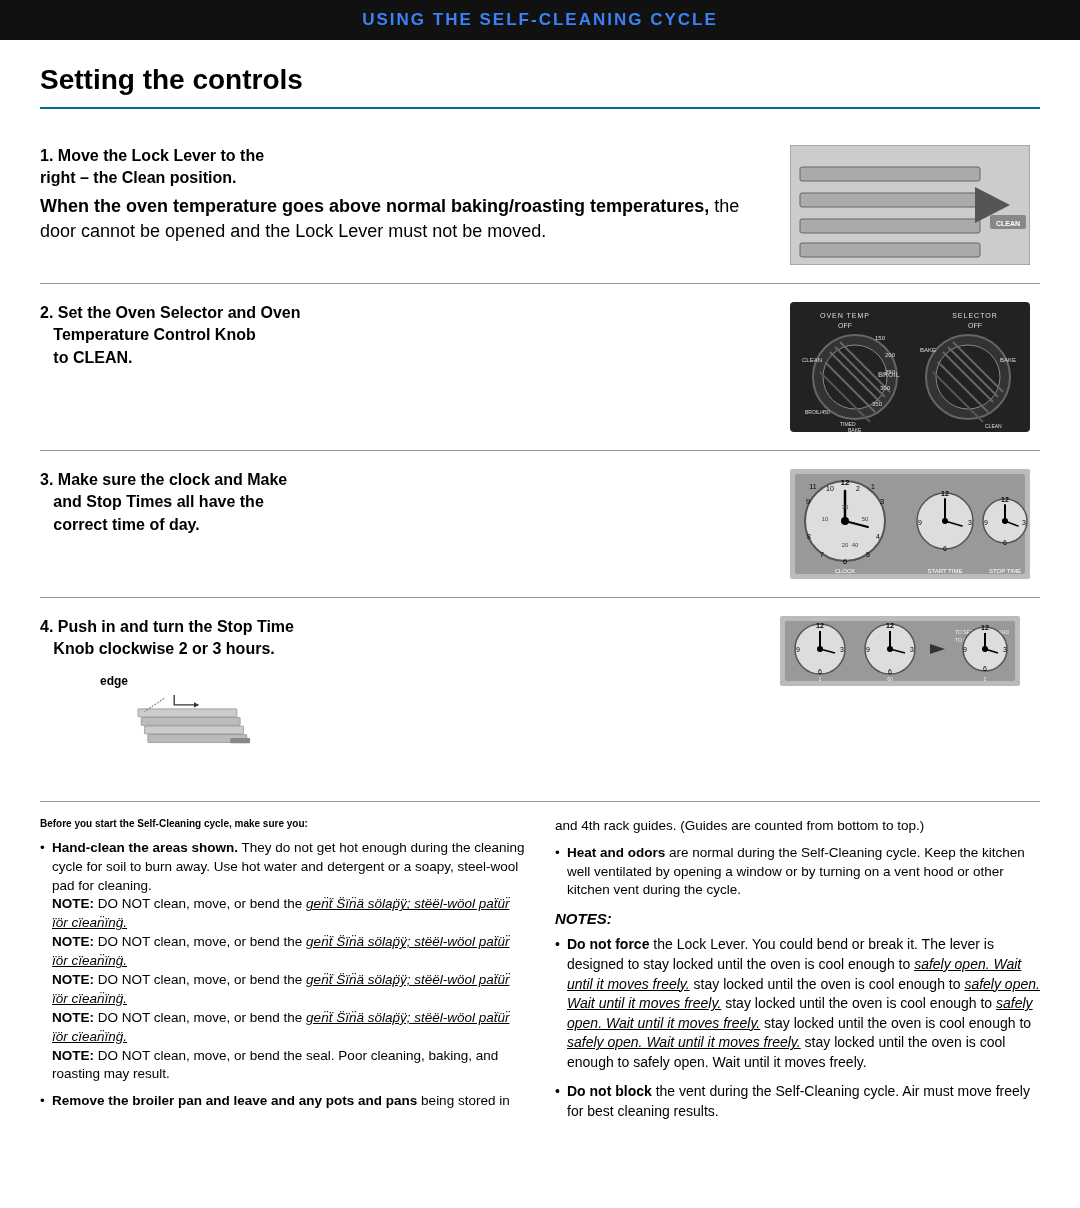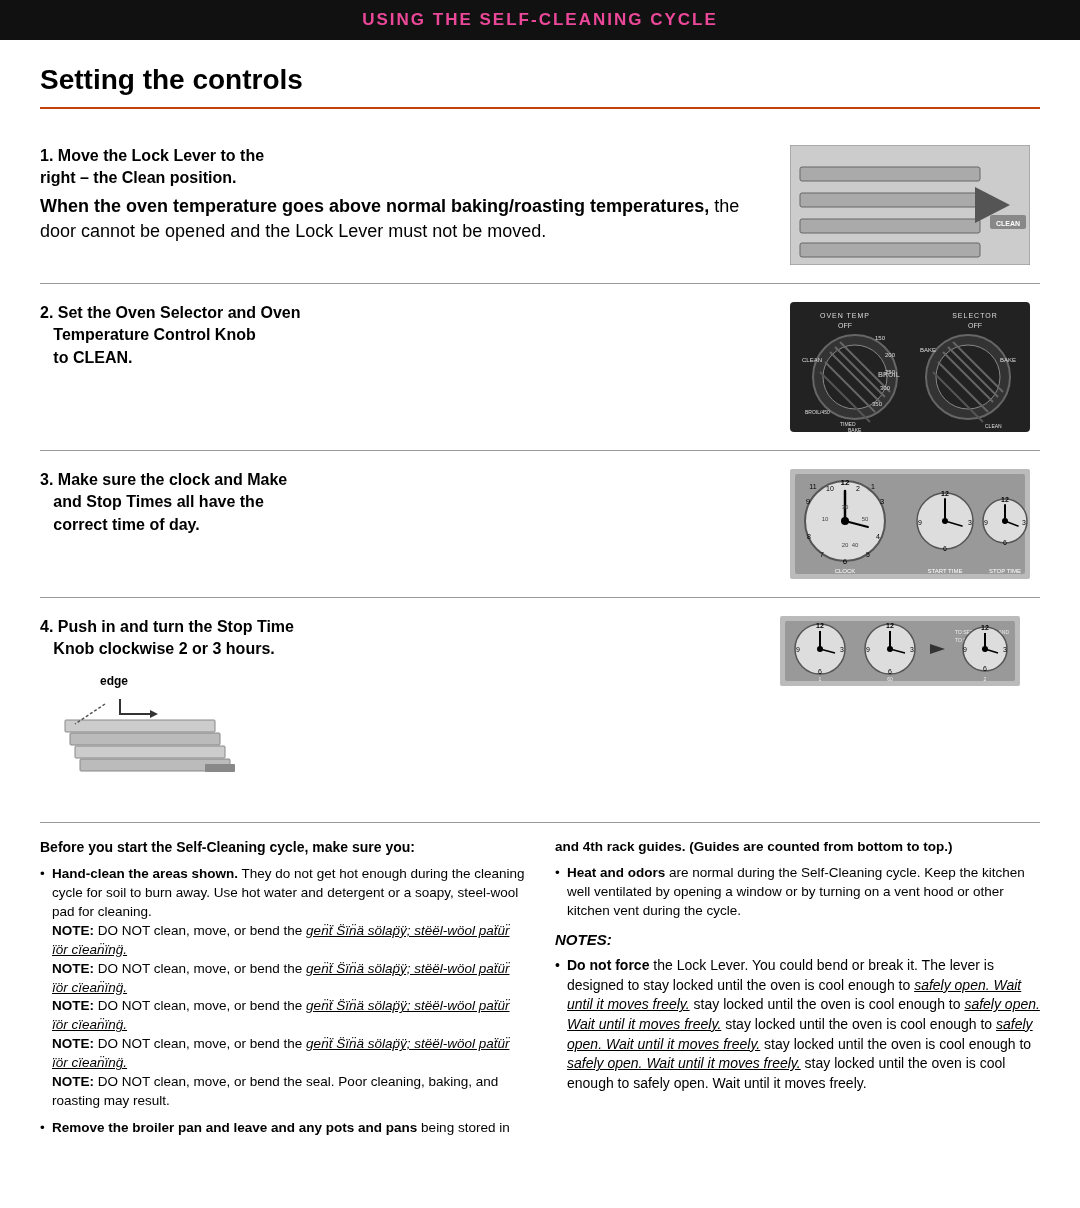--- a/index.html
+++ b/index.html
@@ -7,36 +7,36 @@
       font-family: Arial, Helvetica, sans-serif;
       background: #fff;
       width: 1080px;
       min-height: 1208px;
       color: #000;
       font-size: 15px;
       line-height: 1.4;
     }
     .header-bar {
       background: #111;
-      color: #ec4899;
+      color: #3b82f6;
       text-align: center;
       padding: 8px 20px;
       font-size: 17px;
       font-weight: bold;
       letter-spacing: 2px;
       font-family: Arial, Helvetica, sans-serif;
     }
     .content {
       padding: 20px 40px 30px 40px;
     }
     .section-title {
       font-size: 28px;
       font-weight: bold;
       margin-bottom: 18px;
-      border-bottom: 2px solid #c2410c;
+      border-bottom: 2px solid #0369a1;
       padding-bottom: 8px;
     }
     .step-row {
       display: flex;
       flex-direction: row;
       align-items: flex-start;
       border-bottom: 1.5px solid #999;
       padding: 18px 0 18px 0;
       gap: 33px;
     }
@@ -67,21 +67,21 @@
       gap: 30px;
       padding-top: 15px;
     }
     .bottom-left {
       flex: 1;
     }
     .bottom-right {
       flex: 1;
     }
     .before-start {
-      font-size: 14px;
+      font-size: 10px;
       font-weight: bold;
       margin-bottom: 8px;
     }
     .bullet-item {
       font-size: 13.5px;
       margin-bottom: 8px;
       padding-left: 12px;
       position: relative;
     }
     .bullet-item::before {
@@ -302,21 +302,21 @@
   </div>
 
   <div class="step-row">
     <div class="step-text">
       <div class="step-title">
         <span>4.</span>
         <span>Push in and turn the Stop Time</span><br>
         &nbsp;&nbsp;&nbsp;<span>Knob clockwise 2 or 3 hours.</span>
       </div>
 
-      <div style="margin-top:12px; display:flex; flex-direction:column; align-items:center; width:220px;">
+      <div style="margin-top:12px; display:flex; flex-direction:row; align-items:center; width:220px;">
         <span style="font-size:12px; font-weight:bold; margin-bottom:4px; align-self:flex-start; margin-left:60px;">edge</span>
         <svg width="200" height="110" viewBox="0 0 200 110">
 
           <rect x="30" y="65" width="150" height="12" fill="#bbb" stroke="#888" stroke-width="1" rx="1"></rect>
           <rect x="25" y="52" width="150" height="12" fill="#ccc" stroke="#888" stroke-width="1" rx="1"></rect>
           <rect x="20" y="39" width="150" height="12" fill="#bbb" stroke="#888" stroke-width="1" rx="1"></rect>
           <rect x="15" y="26" width="150" height="12" fill="#ccc" stroke="#888" stroke-width="1" rx="1"></rect>
 
           <path d="M70 5 L70 20 L100 20" stroke="#333" stroke-width="2" fill="none"></path>
           <polygon points="100,16 108,20 100,24" fill="#333"></polygon>
@@ -385,30 +385,34 @@
         <strong>NOTE:</strong><span> DO NOT clean, move, or bend the <span style="text-decoration:underline;font-style:italic;">gen̈ẗ S̈ïn̈ä sölap̈ÿ; stëël-wöol paẗür̈ ïör cïean̈ïng̈.</span></span><br>
         <strong>NOTE:</strong><span> DO NOT clean, move, or bend the seal. Poor cleaning, baking, and roasting may result.</span>
       </div>
       <div class="bullet-item">
         <strong>Remove the broiler pan and leave and any pots and pans</strong>
         <span> being stored in</span>
       </div>
     </div>
 
     <div class="bottom-right">
-      <div style="font-size:13.5px; margin-bottom:8px;font-weight:bold;">
+      <div style="font-size:13.5px; margin-bottom:8px;">
         <span>and 4th rack guides. (Guides are counted from bottom to top.)</span>
       </div>
       <div class="bullet-item">
         <strong>Heat and odors</strong>
         <span> are normal during the Self-Cleaning cycle. Keep the kitchen well ventilated by opening a window or by turning on a vent hood or other kitchen vent during the cycle.</span>
       </div>
       <div class="notes-section">
         <div class="notes-title">NOTES:</div>
         <div class="note-item">
           <strong>Do not force</strong>
           <span> the Lock Lever. You could bend or break it. The lever is designed to stay locked until the oven is cool enough to <span style="text-decoration:underline;font-style:italic;">safely open. Wait until it moves freely.</span> stay locked until the oven is cool enough to <span style="text-decoration:underline;font-style:italic;">safely open. Wait until it moves freely.</span> stay locked until the oven is cool enough to <span style="text-decoration:underline;font-style:italic;">safely open. Wait until it moves freely.</span> stay locked until the oven is cool enough to <span style="text-decoration:underline;font-style:italic;">safely open. Wait until it moves freely.</span> stay locked until the oven is cool enough to safely open. Wait until it moves freely.</span>
         </div>
+        <div class="note-item">
+          <strong>Do not block</strong>
+          <span> the vent during the Self-Cleaning cycle. Air must move freely for best cleaning results.</span>
+        </div>
       </div>
     </div>
   </div>
 
 </div>
 
 </body></html>

